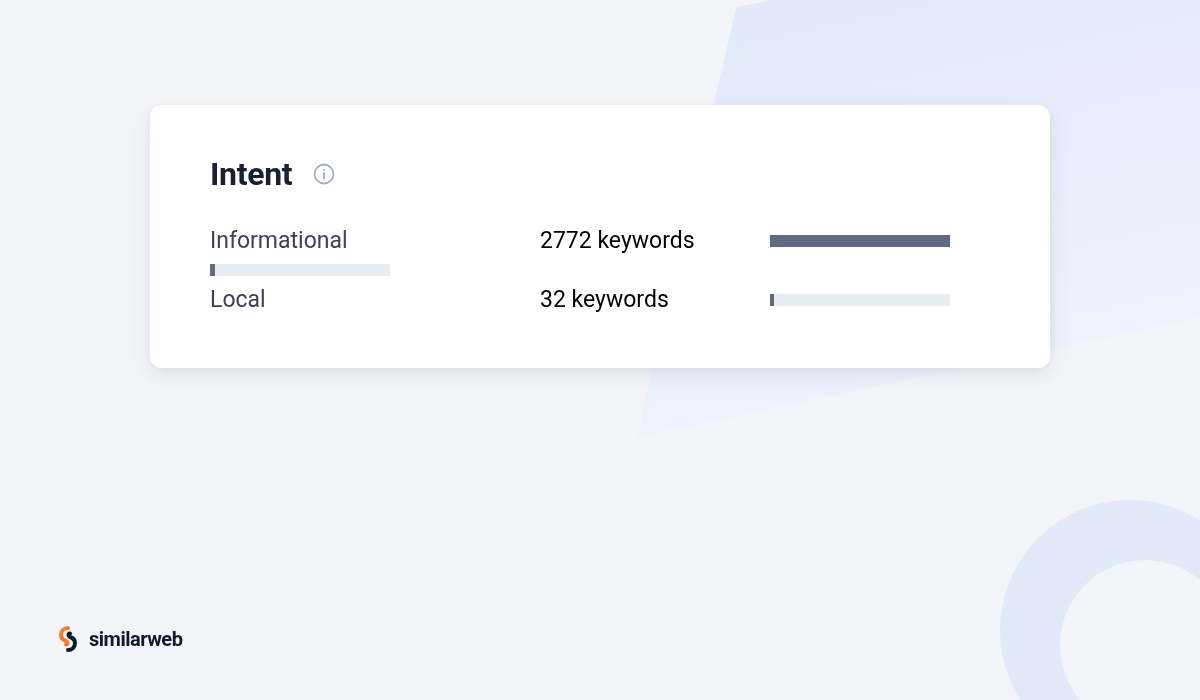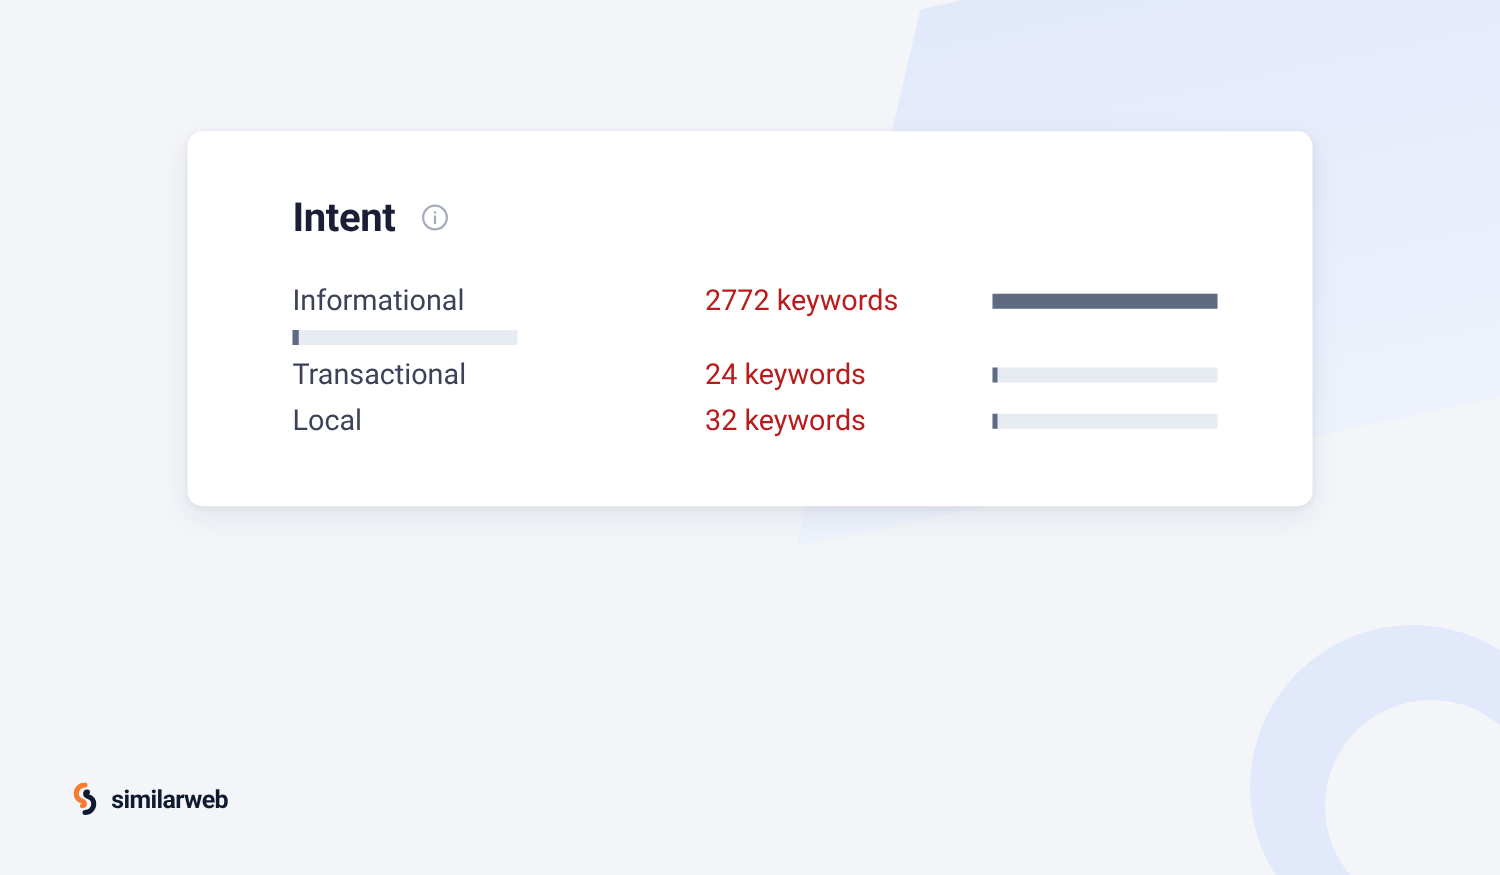--- a/index.html
+++ b/index.html
@@ -53,21 +53,21 @@
 
     
     .card {
       position: absolute;
       top: 105px;
       left: 150px;
       width: 900px;
       background: #ffffff;
       border-radius: 12px;
       box-shadow: 0 8px 24px rgba(30, 40, 70, 0.08), 0 2px 6px rgba(30, 40, 70, 0.05);
-      padding: 50px 60px 55px 84px;
+      padding: 50px 60px 55px 60px;
       z-index: 5;
     }
 
     .card-header {
       display: flex;
       align-items: center;
       gap: 20px;
       margin-bottom: 34px;
     }
 
@@ -106,21 +106,21 @@
     .row-label {
       flex: 0 0 330px;
       font-size: 23px;
       color: #3c4257;
       font-weight: 400;
     }
 
     .row-count {
       flex: 0 0 230px;
       font-size: 23px;
-      color: #b91c1c;
+      color: #000000;
       font-weight: 400;
     }
 
     .row-bar-wrap {
       flex: 0 0 180px;
       height: 12px;
       background: #e7ebf2;
       position: relative;
     }
 
@@ -187,27 +187,20 @@
       <div class="row-bar-wrap">
         <div class="row-bar-fill" style="width:100%"></div>
       </div>
     </div>
     <div class="row">
       <div class="row-bar-wrap">
         <div class="row-bar-fill" style="width:2.5%"></div>
       </div>
     </div>
     <div class="row">
-      <span class="row-label">Transactional</span>
-      <span class="row-count">24 keywords</span>
-      <div class="row-bar-wrap">
-        <div class="row-bar-fill" style="width:2.2%"></div>
-      </div>
-    </div>
-    <div class="row">
       <span class="row-label">Local</span>
       <span class="row-count">32 keywords</span>
       <div class="row-bar-wrap">
         <div class="row-bar-fill" style="width:2.2%"></div>
       </div>
     </div>
   </div>
 </div>
 
 <div class="logo-wrap">

